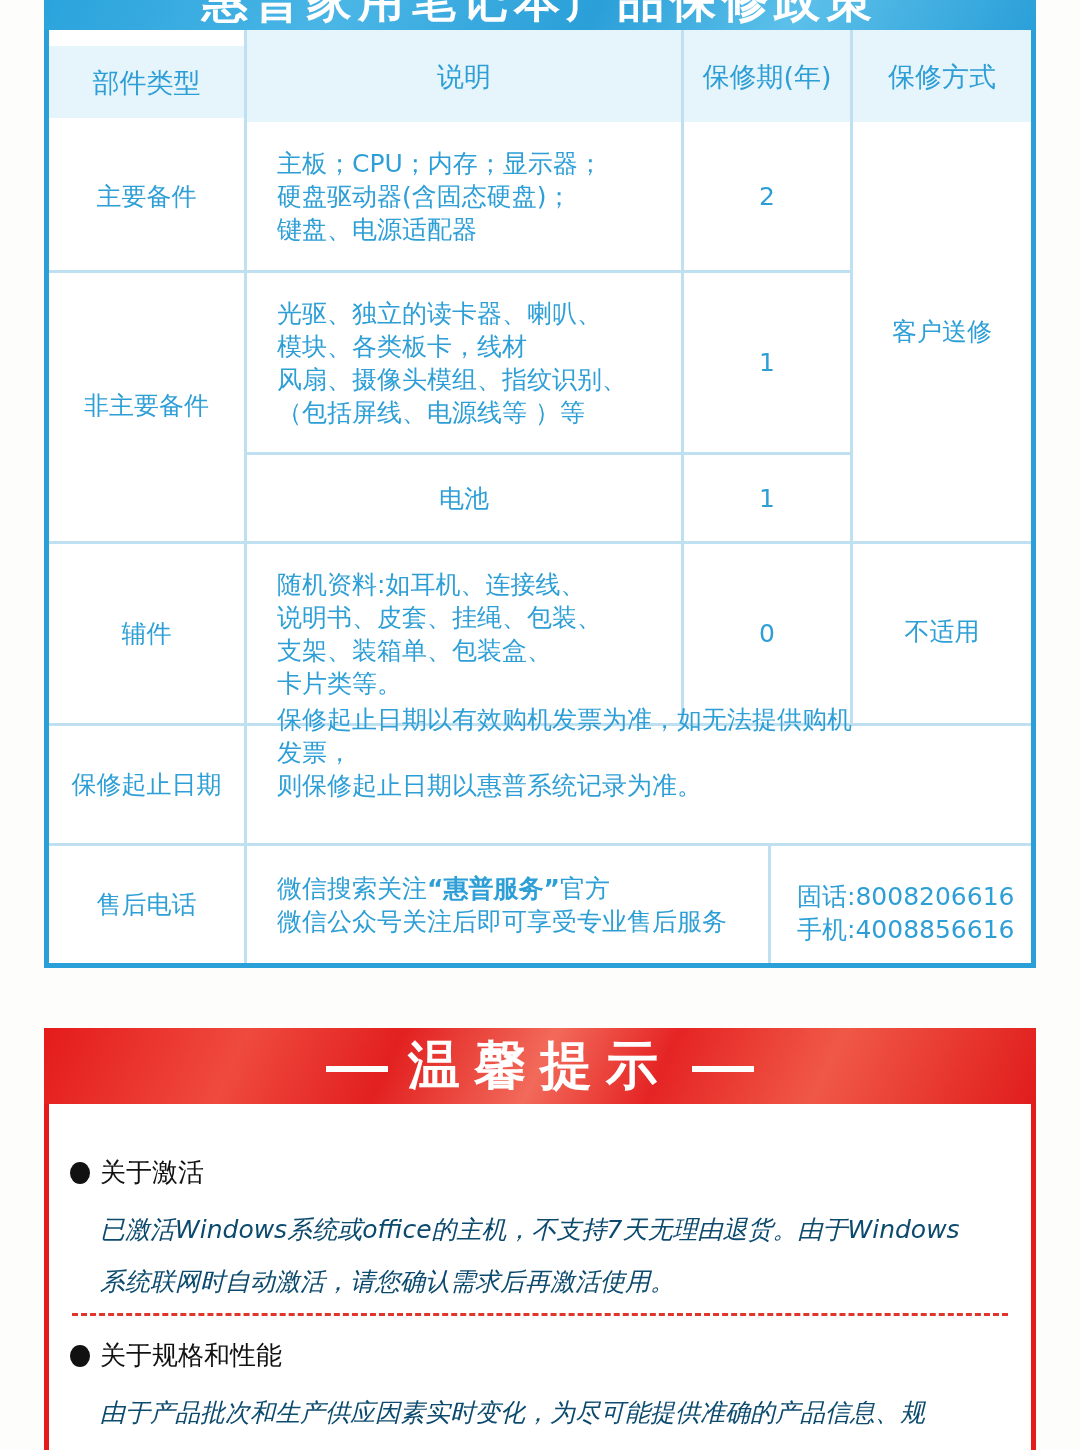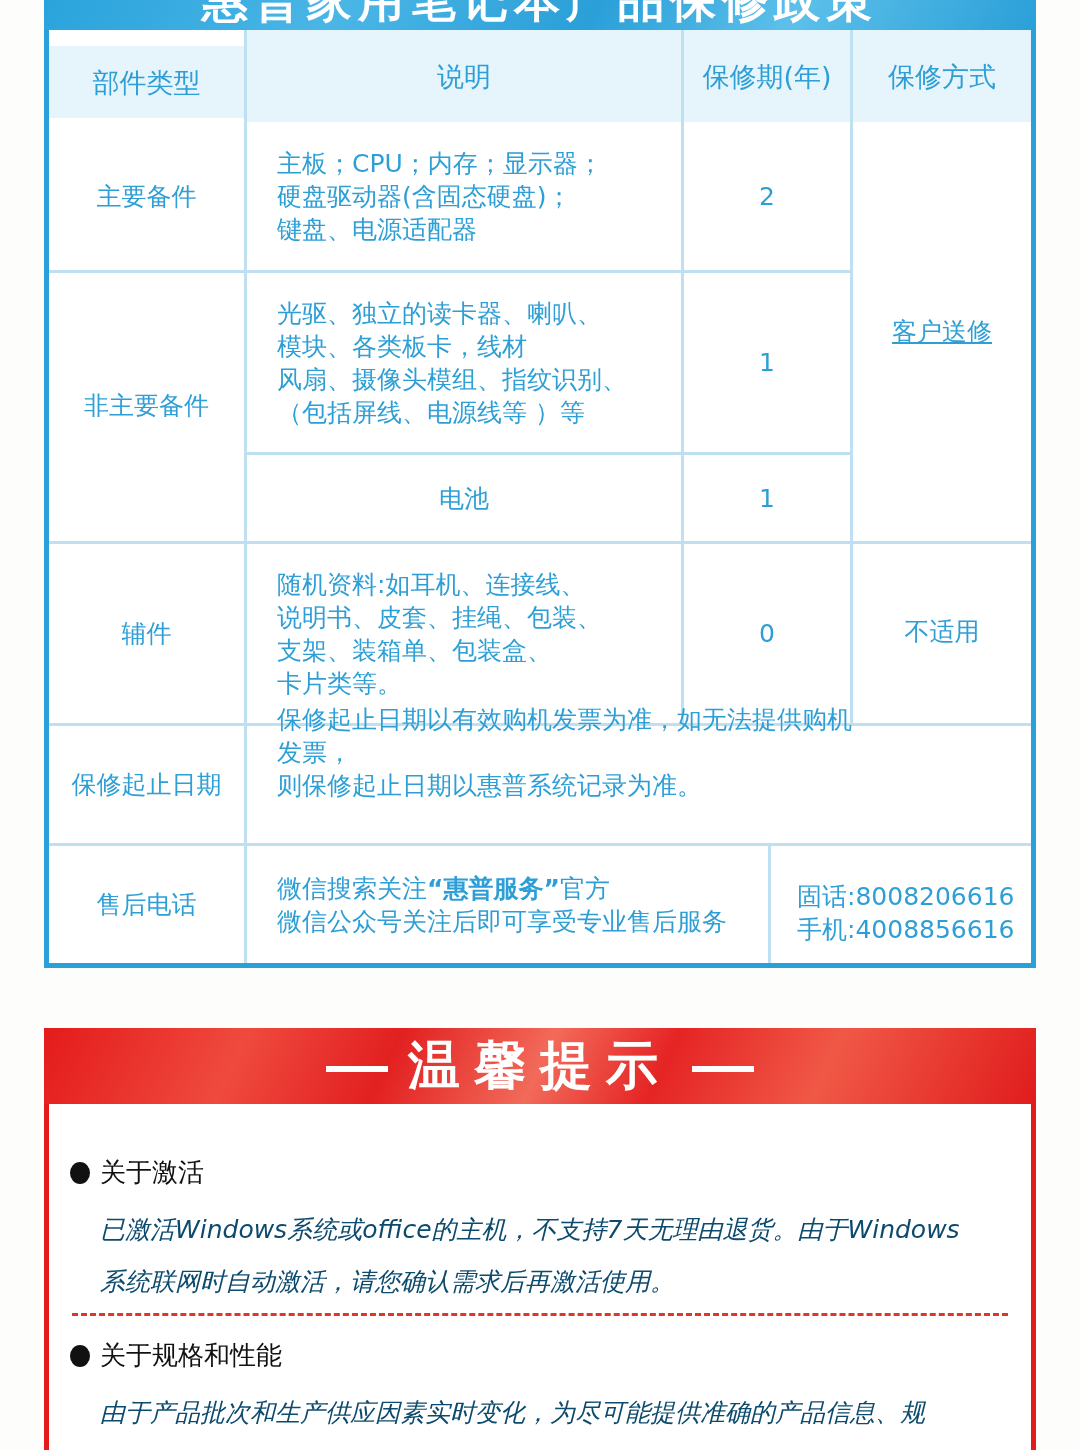--- a/index.html
+++ b/index.html
@@ -63,21 +63,21 @@
     <div>
       <div>光驱、独立的读卡器、喇叭、</div>
       <div>模块、各类板卡，线材</div>
       <div>风扇、摄像头模组、指纹识别、</div>
       <div>（包括屏线、电源线等 ）等</div>
     </div>
   </div>
   <div class="cell center" style="left:635px;top:243px;width:166px;height:179px;">1</div>
   <div class="cell center" style="left:198px;top:425px;width:434px;height:86px;">电池</div>
   <div class="cell center" style="left:635px;top:425px;width:166px;height:86px;">1</div>
-  <div class="cell center" style="left:804px;top:92px;width:178px;height:419px;text-decoration:underline;">客户送修</div>
+  <div class="cell center" style="left:804px;top:92px;width:178px;height:419px;">客户送修</div>
 
   <div class="cell center" style="left:0;top:514px;width:195px;height:179px;">辅件</div>
   <div class="cell left" style="left:198px;top:514px;width:434px;height:179px;border-radius:30px;">
     <div>
       <div>随机资料:如耳机、连接线、</div>
       <div>说明书、皮套、挂绳、包装、</div>
       <div>支架、装箱单、包装盒、</div>
       <div>卡片类等。</div>
     </div>
   </div>

